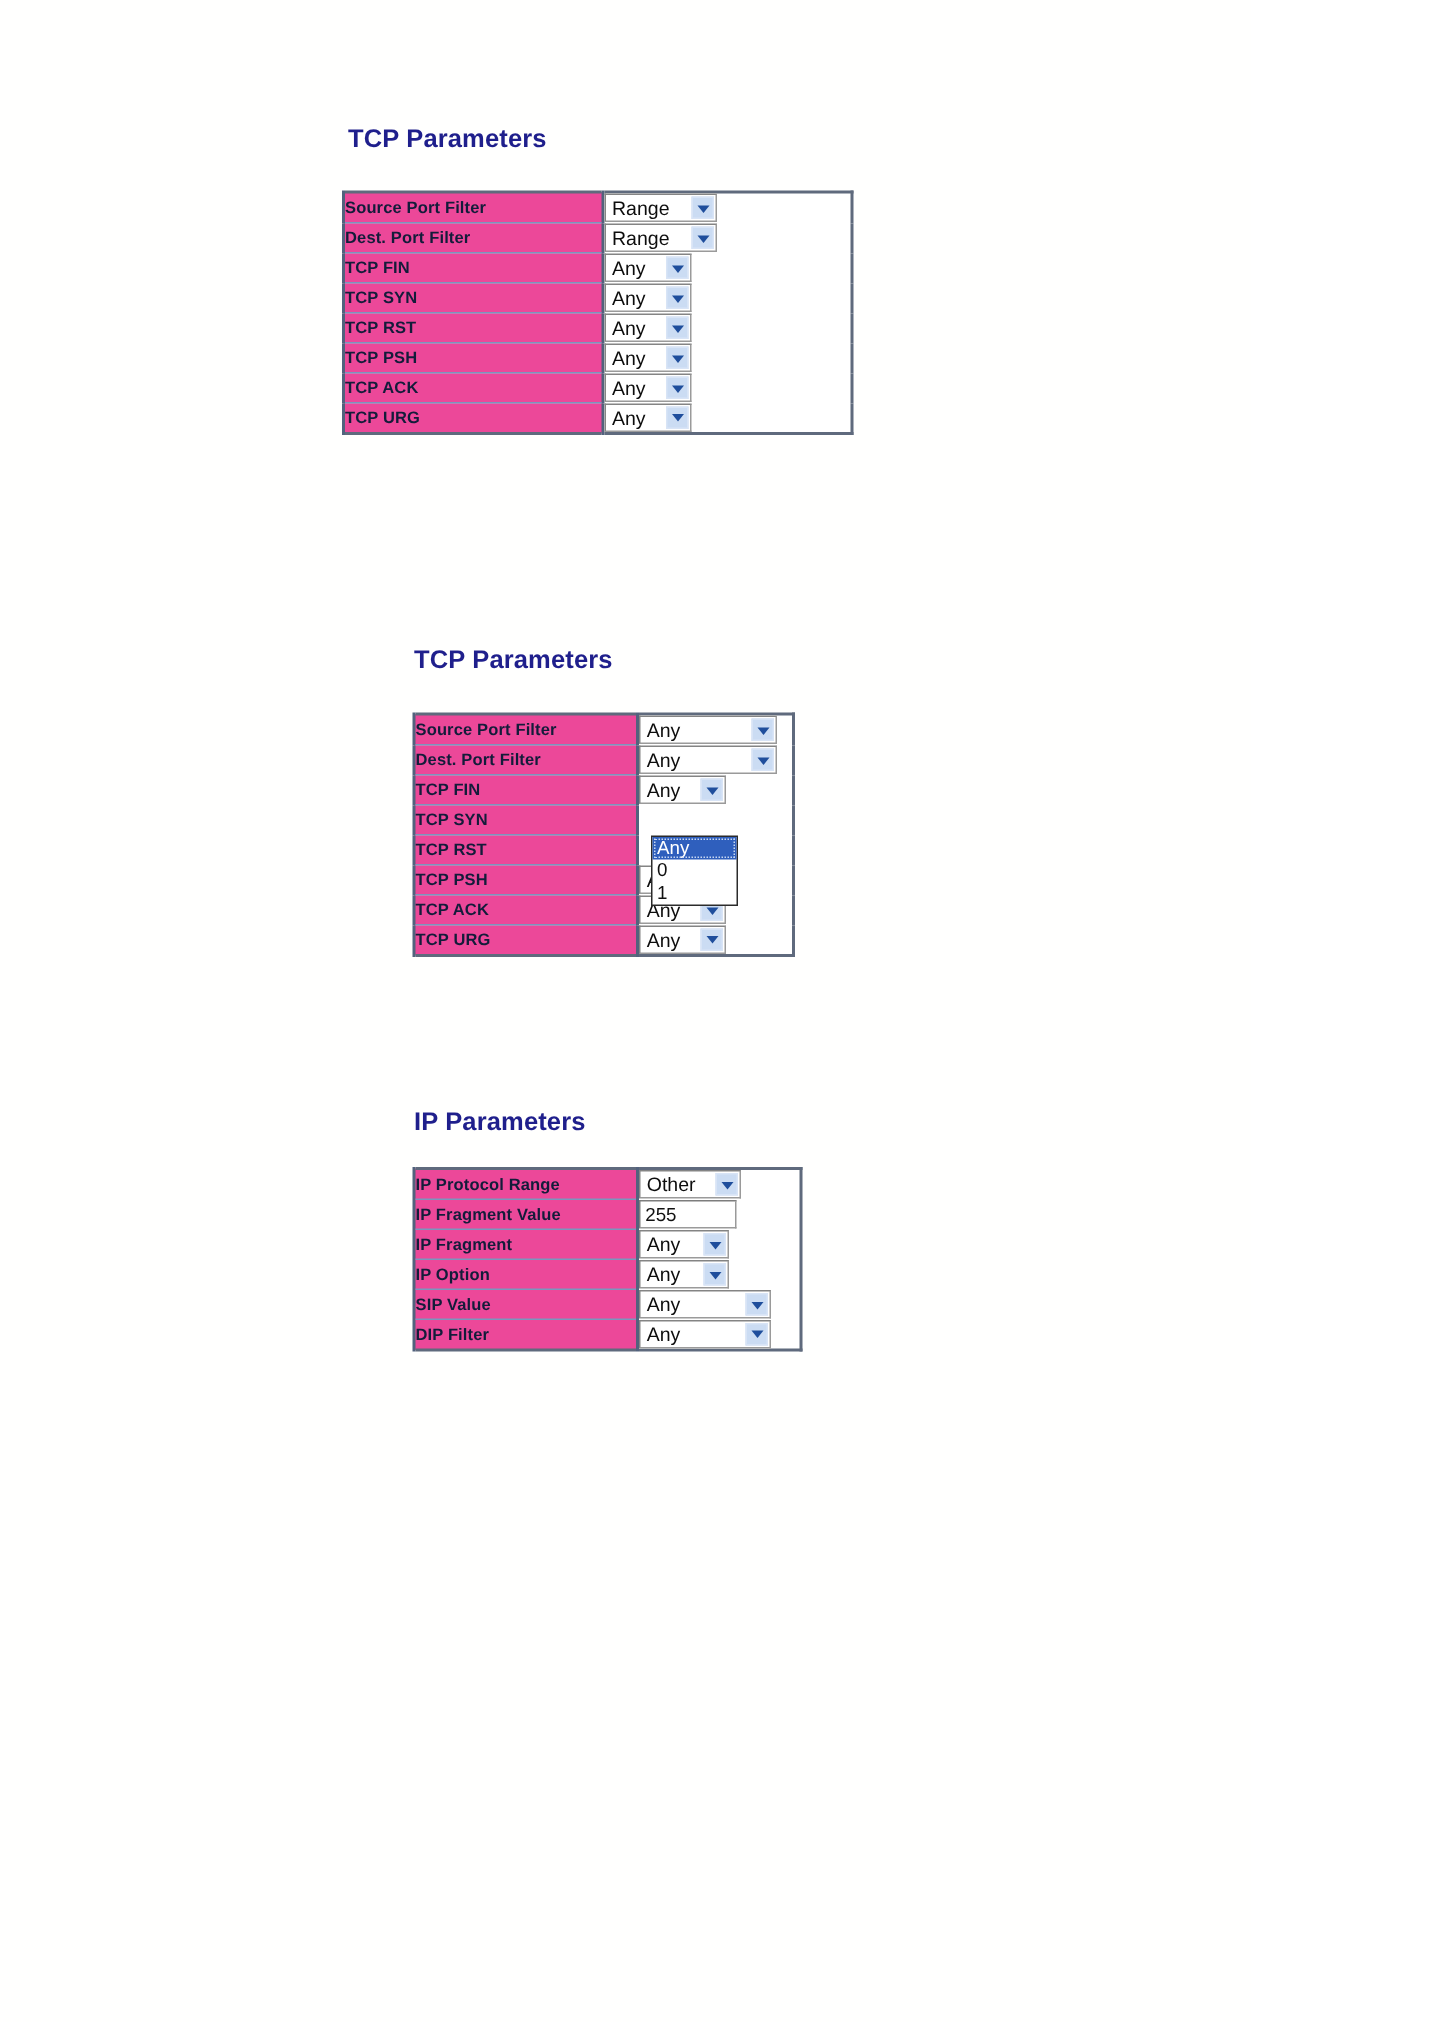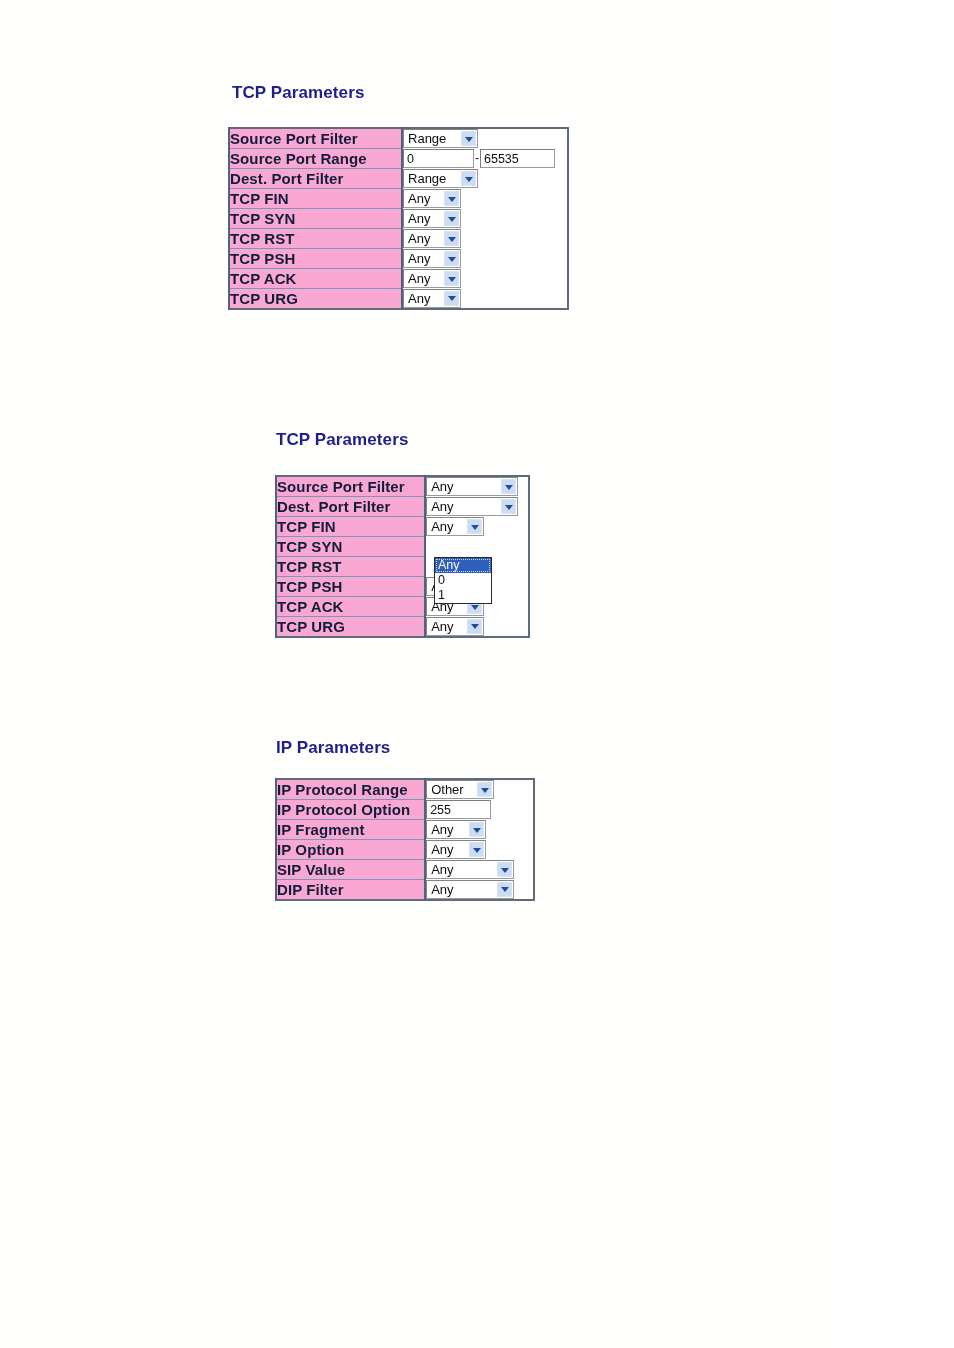--- a/index.html
+++ b/index.html
@@ -41,26 +41,26 @@
     border: 2px solid #5f6a7d;
     background: #ffffff;
     table-layout: fixed;
   }
   .param-table td {
     padding: 0;
     margin: 0;
     vertical-align: middle;
   }
   .lbl {
-    background: #f9a8d4;
+    background: #ec4899;
     border: 1px solid #7b96bd;
     border-left: 2px solid #52627d;
     border-right: 2px solid #52627d;
     color: #131c3a;
-    font-size: 15px;
+    font-size: 11px;
     font-weight: bold;
     padding: 3px 0 3px 9px;
     height: 19px;
     white-space: nowrap;
     letter-spacing: 0.1px;
   }
   .val {
     background: #ffffff;
     padding: 2px 0 2px 4px;
     height: 19px;
@@ -181,30 +181,20 @@
       <tr>
         <td class="lbl">Source Port Filter</td>
         <td class="val">
           <span class="select" style="width:75px;">
             <span class="sel-text">Range</span>
             <span class="arrow-btn"></span>
           </span>
         </td>
       </tr>
       <tr>
-        <td class="lbl">Source Port Range</td>
-        <td class="val">
-          <span class="textbox" style="width:71px;">
-            <span class="tb-text">0</span>
-          </span><span class="range-sep">-</span><span class="textbox" style="width:75px;">
-            <span class="tb-text">65535</span>
-          </span>
-        </td>
-      </tr>
-      <tr>
         <td class="lbl">Dest. Port Filter</td>
         <td class="val">
           <span class="select" style="width:75px;">
             <span class="sel-text">Range</span>
             <span class="arrow-btn"></span>
           </span>
         </td>
       </tr>
       <tr>
         <td class="lbl">TCP FIN</td>
@@ -353,21 +343,21 @@
       <tr>
         <td class="lbl">IP Protocol Range</td>
         <td class="val">
           <span class="select" style="width:68px;">
             <span class="sel-text">Other</span>
             <span class="arrow-btn"></span>
           </span>
         </td>
       </tr>
       <tr>
-        <td class="lbl">IP Protocol Option</td>
+        <td class="lbl">IP Fragment Value</td>
         <td class="val">
           <span class="textbox" style="width:65px;">
             <span class="tb-text">255</span>
           </span>
         </td>
       </tr>
       <tr>
         <td class="lbl">IP Fragment</td>
         <td class="val">
           <span class="select" style="width:60px;">

